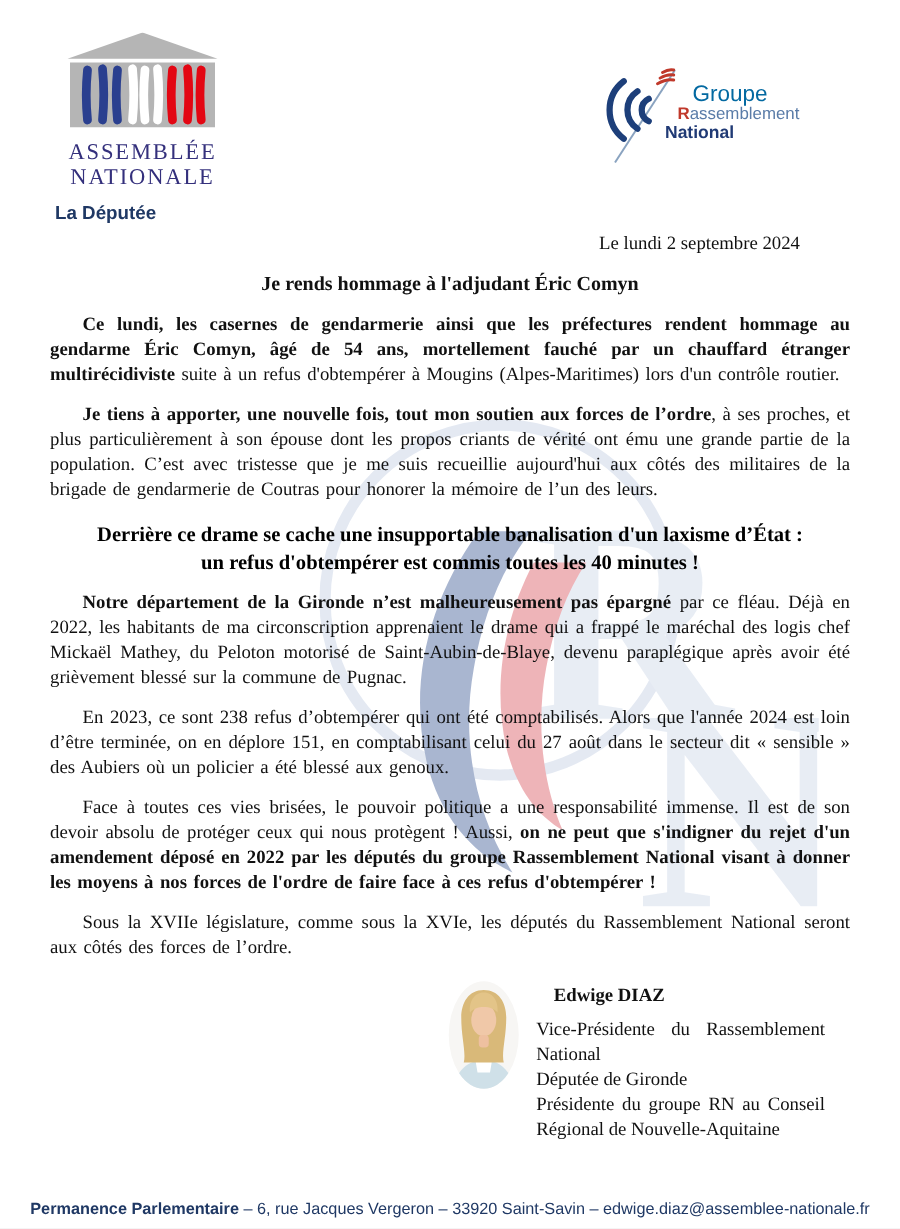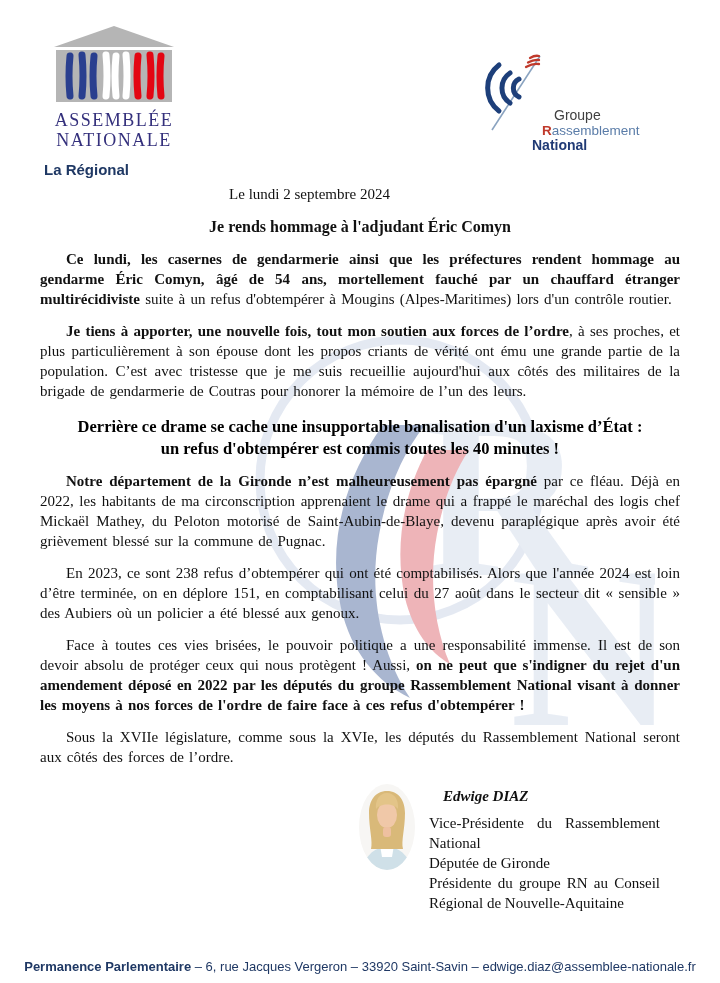--- a/index.html
+++ b/index.html
@@ -18,40 +18,40 @@
 
   
   .header { display:flex; justify-content:space-between; padding:26px 48px 0 44px; }
 
   .an-logo { width:140px; text-align:center; }
   .an-text { margin-top:4px; color:#34307c; font-size:18px; letter-spacing:1.5px; line-height:1.12; font-family:"Liberation Serif",serif; }
   .deputee { margin-top:11px; text-align:left; font-family:"Liberation Sans",sans-serif; font-weight:bold; color:#1f3864; font-size:15px; }
 
   .grn-logo { display:flex; margin-top:26px; width:190px; }
   .grn-text { margin-left:-16px; padding-top:16px; font-family:"Liberation Sans",sans-serif; line-height:15px; }
-  .grn-l1 { color:#404040; font-size:14px; margin-left:22px;margin-top:40px; }
+  .grn-l1 { color:#0369a1; font-size:18px; margin-left:22px; }
   .grn-l2 { color:#5a7ca8; font-size:13.5px; margin-left:10px; }
   .grn-l2 .red { color:#c0392b; font-weight:bold; }
   .grn-l3 { color:#203a75; font-weight:bold; font-size:14px; }
 
   
-  .date-row { text-align:center; padding-right:101px; margin-top:8px; font-size:15px; }
+  .date-row { text-align:right; padding-right:80px; margin-top:8px; font-size:15px; }
   .title { text-align:center; font-weight:bold; font-size:16px; line-height:21px; margin-top:13px; }
 
   
   .body { margin:0 40px; }
   .para { text-align:justify; text-indent:26px; font-size:15px; line-height:20px; margin:12px 0 0 0; word-spacing:1.4px; }
   .para .b { font-weight:bold; }
   .headline { text-align:center; font-weight:bold; font-size:16.5px; line-height:21.5px; margin-top:15px; color:#000000; }
 
   
   .signature { display:flex; gap:13px; margin:16px 0 0 358px; width:302px; }
   .sig-photo { flex:0 0 58px; }
   .sig-text { width:231px; font-size:15px; line-height:20px; }
-  .sig-name { font-weight:bold; margin:3px 0 7px 14px;font-style:italic; }
+  .sig-name { font-weight:bold; margin:3px 0 7px 14px; }
   .sig-roles div { text-align:justify; }
 
   
   .footer {
     position:absolute; left:0; right:0; bottom:9px; text-align:center;
     font-family:"Liberation Sans",sans-serif; font-size:13px; color:#1f3864;
   }
   .footer .b { font-weight:bold; }
 </style>
 </head>
@@ -84,21 +84,21 @@
             <path d="M72,29 q2,21 0,41" stroke="#ffffff"></path>
             <path d="M84,30 q-2,20 0,40" stroke="#e30613"></path>
             <path d="M96,29 q2,21 0,41" stroke="#e30613"></path>
             <path d="M107,30 q-2,20 0,40" stroke="#e30613"></path>
           </g>
         </svg>
         <div class="an-text">
           <div>ASSEMBLÉE</div>
           <div>NATIONALE</div>
         </div>
-        <div class="deputee">La Régional</div>
+        <div class="deputee">La Députée</div>
       </div>
 
       <div class="grn-logo">
         <svg width="66" height="80" viewBox="0 0 66 80" aria-hidden="true">
           <path d="M10,78 L58,4" stroke="#8aa3c0" stroke-width="1.6" fill="none"></path>
           <g fill="none" stroke="#1d3f7a" stroke-linecap="round" stroke-width="5">
             <path d="M17,13 A29,29 0 0 0 17,59"></path>
             <path d="M28,21 A18,18 0 0 0 28,51"></path>
             <path d="M37,27 A10,10 0 0 0 37,45"></path>
           </g>

